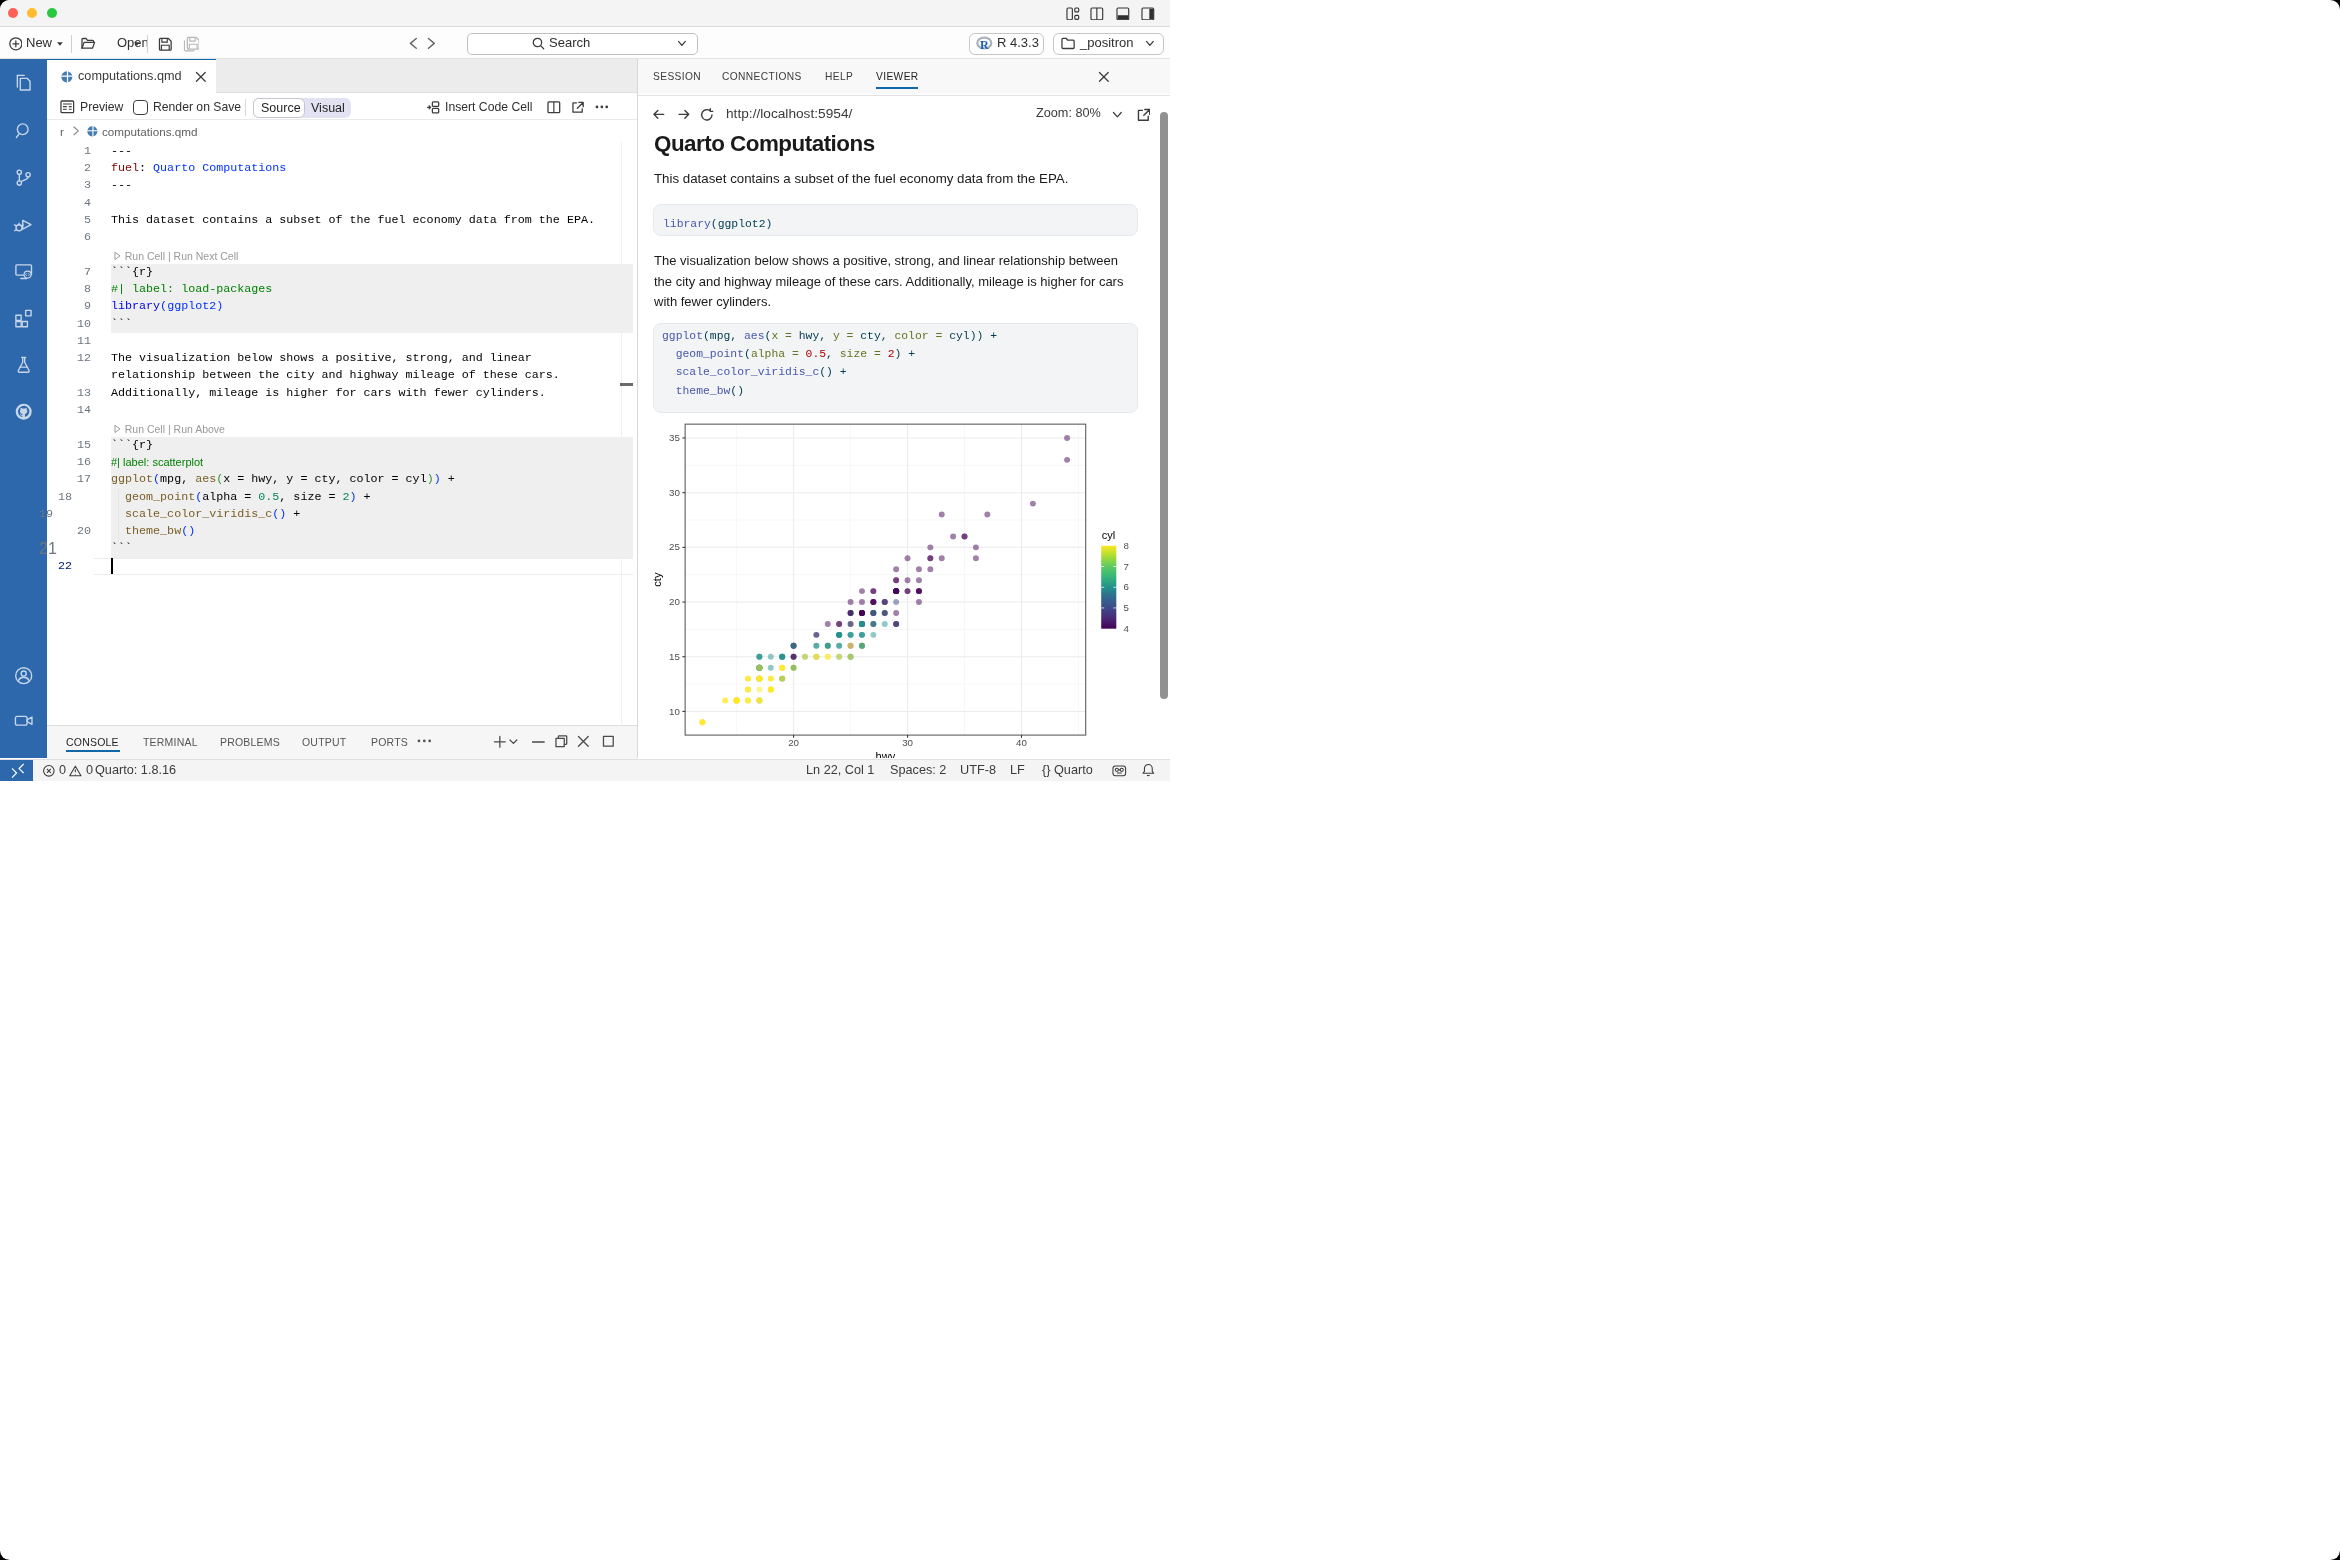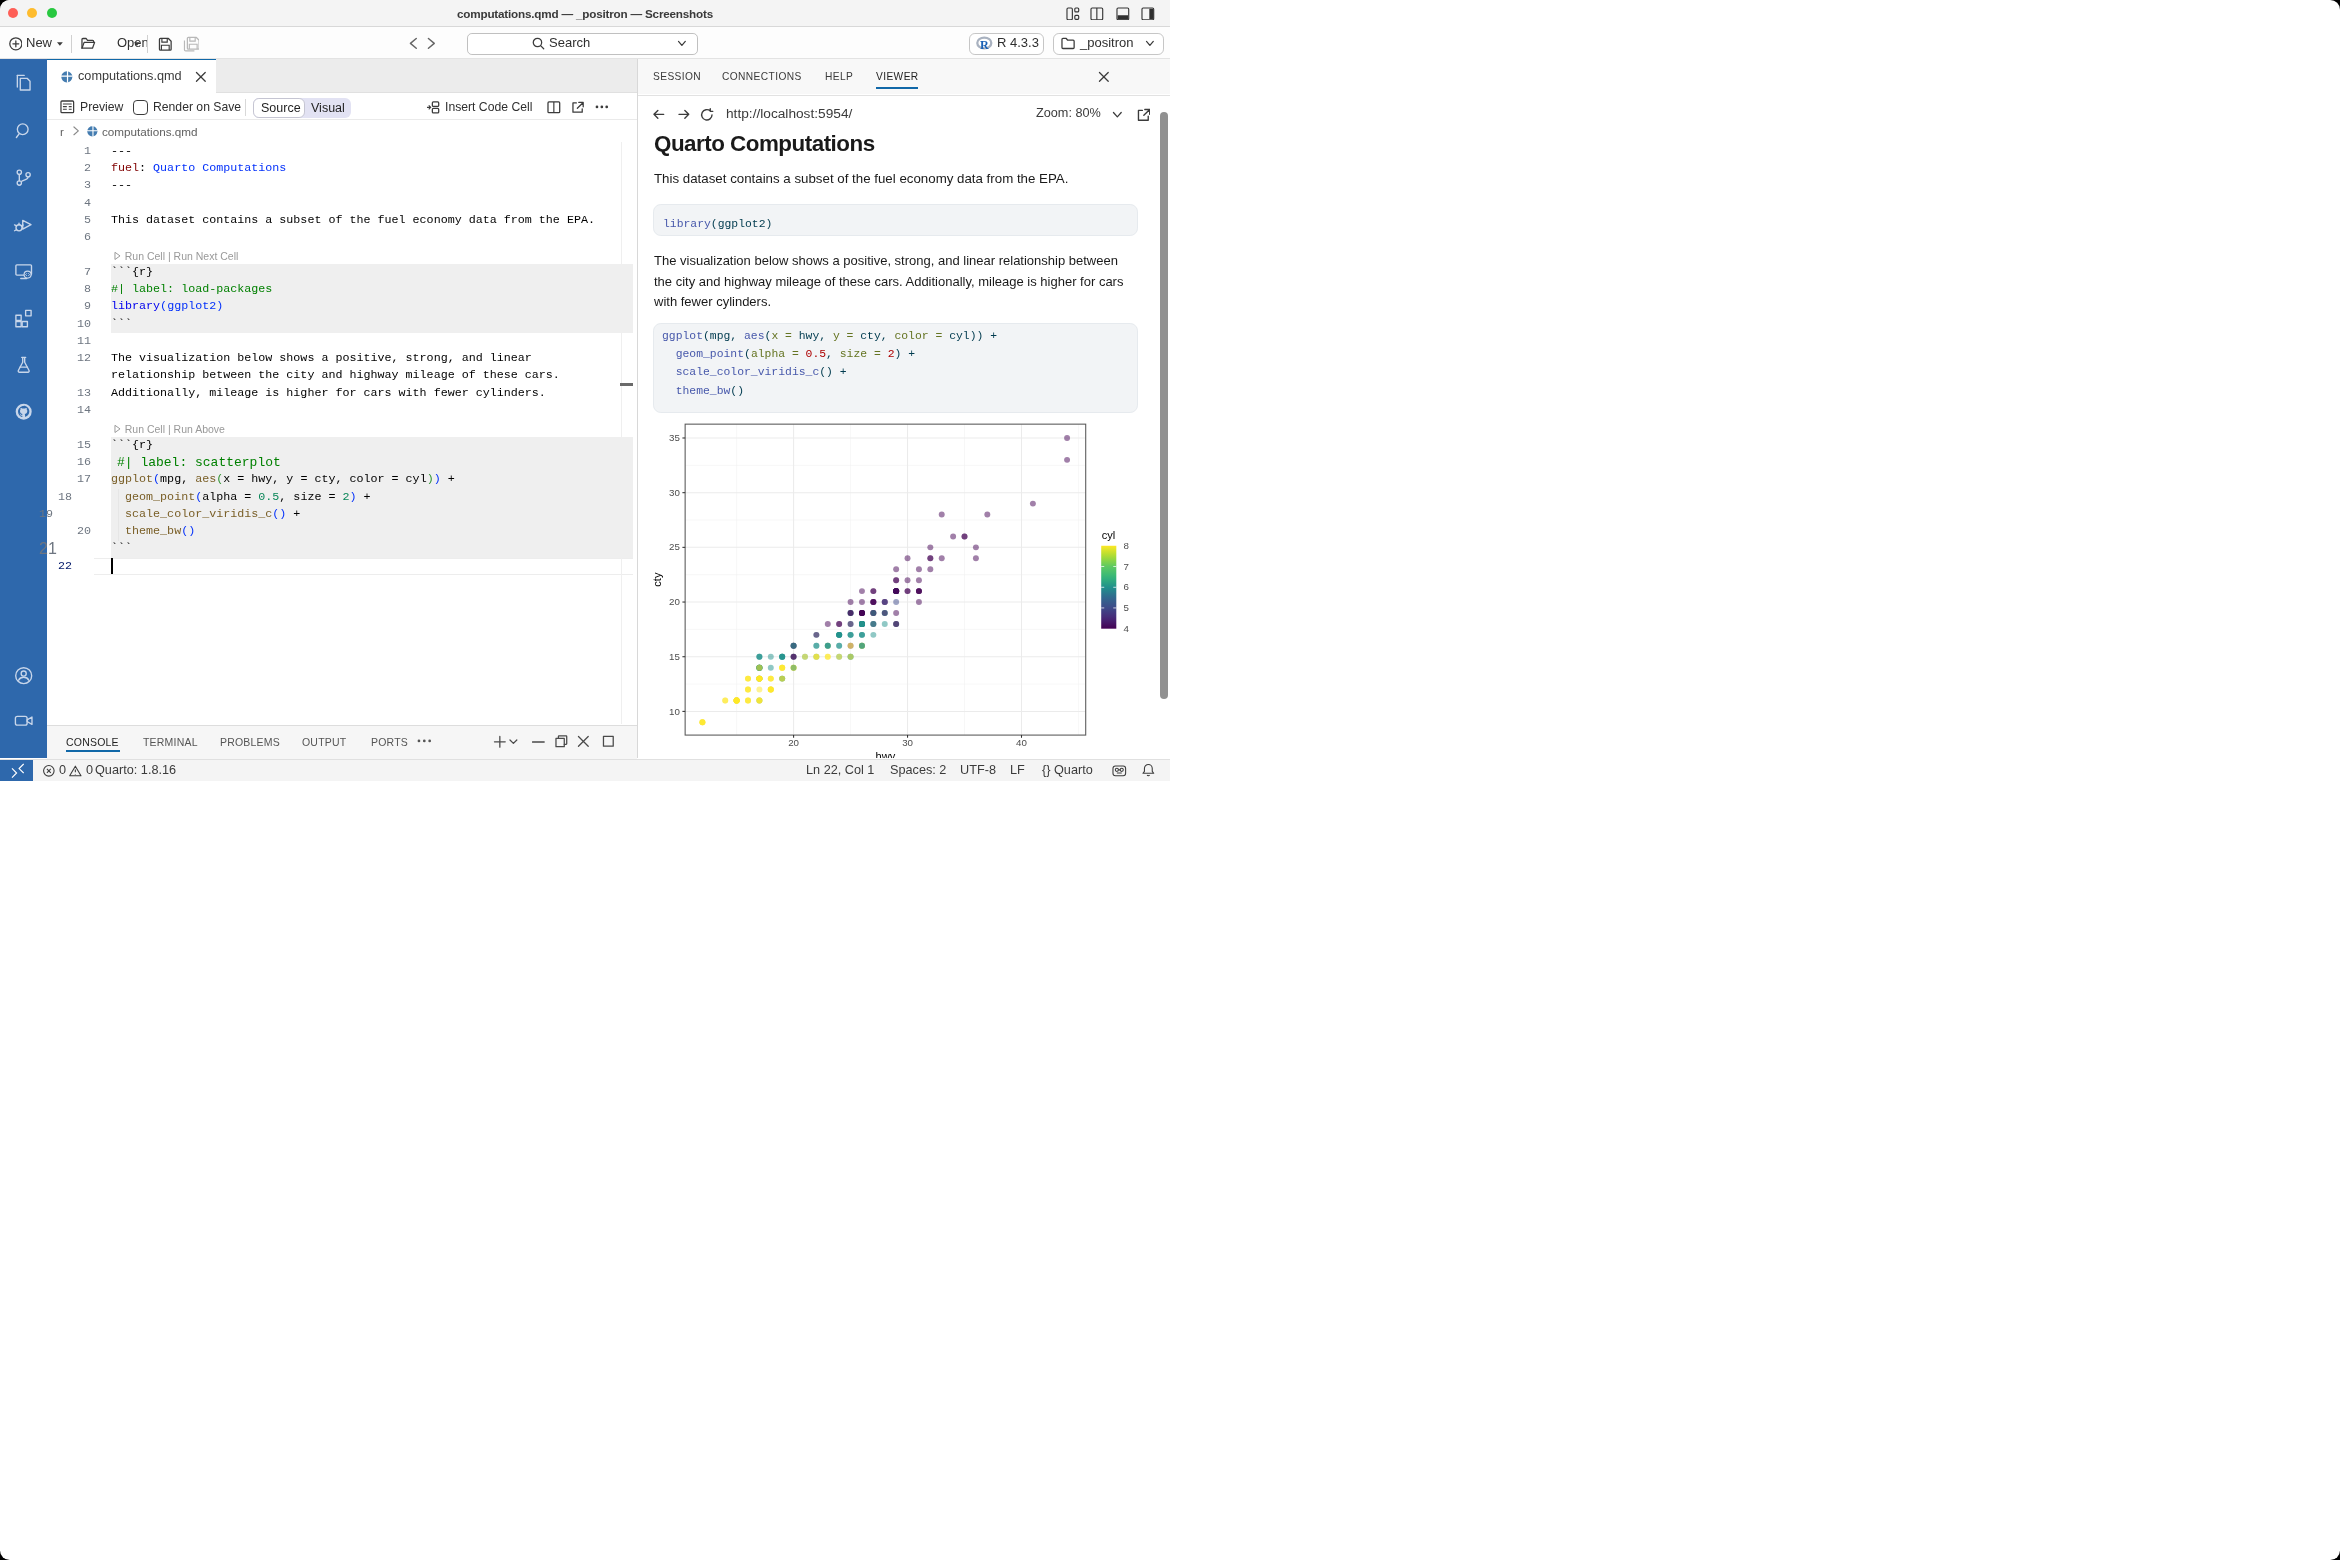--- a/index.html
+++ b/index.html
@@ -8,21 +8,20 @@
 .tsep { position:absolute; top:35px; width:1px; height:17.6px; background:#d0d0d0; }
 .elbl { position:absolute; top:94px; height:26px; line-height:26px; font-size:12.2px; color:#2f2f2f; }
 .slbl { position:absolute; top:760px; height:20.5px; line-height:20.5px; font-size:12.7px; color:#3b3b3b; }
 </style></head><body>
 <div id="win">
 
 <div style="position:absolute;left:0;top:0;width:1170px;height:27px;background:#f4f4f4;border-bottom:1px solid #d8d8d8;box-sizing:border-box"></div>
 <div style="position:absolute;left:8px;top:8px;width:10.2px;height:10.2px;border-radius:50%;background:#fe5f57"></div>
 <div style="position:absolute;left:27px;top:8px;width:10.2px;height:10.2px;border-radius:50%;background:#febc2e"></div>
 <div style="position:absolute;left:47px;top:8px;width:10.2px;height:10.2px;border-radius:50%;background:#28c840"></div>
-<div style="position:absolute;left:0;top:0;width:1170px;height:27px;text-align:center;line-height:27px;font-size:11.7px;font-weight:bold;letter-spacing:-0.2px;color:#3a3a3a">computations.qmd — _positron — Screenshots</div>
 <svg style="position:absolute;left:1066px;top:6.8px" width="13.7" height="13.7" viewBox="0 0 14 14">
       <rect x="1" y="1" width="5.5" height="12" rx="1.2" fill="none" stroke="#333" stroke-width="1.15" stroke-linejoin="round"></rect>
       <rect x="9" y="1" width="4" height="4" rx="1" fill="none" stroke="#333" stroke-width="1.15" stroke-linejoin="round"></rect>
       <rect x="9" y="8.6" width="4" height="4" rx="1" fill="none" stroke="#333" stroke-width="1.15" stroke-linejoin="round"></rect>
     </svg>
 <svg style="position:absolute;left:1090px;top:6.8px" width="13.7" height="13.7" viewBox="0 0 14 14">
       <rect x="1" y="1" width="12" height="12" rx="1.2" fill="none" stroke="#333" stroke-width="1.15" stroke-linejoin="round"></rect>
       <line x1="7" y1="1" x2="7" y2="13" stroke="#333" stroke-width="1.15"></line>
     </svg>
 <svg style="position:absolute;left:1116px;top:6.8px" width="13.7" height="13.7" viewBox="0 0 14 14">
@@ -227,21 +226,21 @@
 <div style="position:absolute;left:111px;top:367px;height:17.3px;line-height:17.3px;white-space:pre;color:#000;font-family:'Liberation Mono',monospace;font-size:11.7px">relationship between the city and highway mileage of these cars.</div>
 <div style="position:absolute;left:39px;top:385px;width:52px;height:17.3px;line-height:17.3px;text-align:right;color:#6e7681;font-family:'Liberation Mono',monospace;font-size:11.7px">13</div>
 <div style="position:absolute;left:111px;top:385px;height:17.3px;line-height:17.3px;white-space:pre;color:#000;font-family:'Liberation Mono',monospace;font-size:11.7px">Additionally, mileage is higher for cars with fewer cylinders.</div>
 <div style="position:absolute;left:39px;top:402px;width:52px;height:17.3px;line-height:17.3px;text-align:right;color:#6e7681;font-family:'Liberation Mono',monospace;font-size:11.7px">14</div>
 <div style="position:absolute;left:113px;top:421px;height:17.3px;line-height:17.3px;color:#999;font-family:'Liberation Sans',sans-serif;font-size:10.5px"><svg width="8.8" height="9.8" viewBox="0 0 9 10" style="vertical-align:-1px">
         <path d="M2 1.3 L7.2 5 L2 8.7 Z" fill="none" stroke="#9a9a9a" stroke-width="1"></path>
       </svg>&nbsp;Run Cell | Run Above</div>
 <div style="position:absolute;left:39px;top:437px;width:52px;height:17.3px;line-height:17.3px;text-align:right;color:#6e7681;font-family:'Liberation Mono',monospace;font-size:11.7px">15</div>
 <div style="position:absolute;left:111px;top:437px;height:17.3px;line-height:17.3px;white-space:pre;color:#000;font-family:'Liberation Mono',monospace;font-size:11.7px">```{r}</div>
 <div style="position:absolute;left:39px;top:454px;width:52px;height:17.3px;line-height:17.3px;text-align:right;color:#6e7681;font-family:'Liberation Mono',monospace;font-size:11.7px">16</div>
-<div style="position:absolute;left:117px;top:454px;height:17.3px;line-height:17.3px;white-space:pre;color:#000;font-family:Liberation Mono, monospace;font-size:13px"><span style="color:#008000">#| label: scatterplot</span></div>
+<div style="position:absolute;left:111px;top:454px;height:17.3px;line-height:17.3px;white-space:pre;color:#000;font-family:Liberation Sans, sans-serif;font-size:11px"><span style="color:#008000">#| label: scatterplot</span></div>
 <div style="position:absolute;left:39px;top:471px;width:52px;height:17.3px;line-height:17.3px;text-align:right;color:#6e7681;font-family:'Liberation Mono',monospace;font-size:11.7px">17</div>
 <div style="position:absolute;left:111px;top:471px;height:17.3px;line-height:17.3px;white-space:pre;color:#000;font-family:'Liberation Mono',monospace;font-size:11.7px"><span style="color:#795E26">ggplot</span><span style="color:#0431fa">(</span>mpg, <span style="color:#795E26">aes</span><span style="color:#319331">(</span>x = hwy, y = cty, color = cyl<span style="color:#319331">)</span><span style="color:#0431fa">)</span> +</div>
 <div style="position:absolute;left:39px;top:489px;width:52px;height:17.3px;line-height:17.3px;text-align:center;color:#6e7681;font-family:'Liberation Mono',monospace;font-size:11.7px">18</div>
 <div style="position:absolute;left:111px;top:489px;height:17.3px;line-height:17.3px;white-space:pre;color:#000;font-family:'Liberation Mono',monospace;font-size:11.7px">  <span style="color:#795E26">geom_point</span><span style="color:#0431fa">(</span>alpha = <span style="color:#098658">0.5</span>, size = <span style="color:#098658">2</span><span style="color:#0431fa">)</span> +</div>
 <div style="position:absolute;left:39px;top:506px;width:52px;height:17.3px;line-height:17.3px;text-align:left;color:#6e7681;font-family:'Liberation Mono',monospace;font-size:11.7px">19</div>
 <div style="position:absolute;left:111px;top:506px;height:17.3px;line-height:17.3px;white-space:pre;color:#000;font-family:'Liberation Mono',monospace;font-size:11.7px">  <span style="color:#795E26">scale_color_viridis_c</span><span style="color:#0431fa">(</span><span style="color:#0431fa">)</span> +</div>
 <div style="position:absolute;left:39px;top:523px;width:52px;height:17.3px;line-height:17.3px;text-align:right;color:#6e7681;font-family:'Liberation Mono',monospace;font-size:11.7px">20</div>
 <div style="position:absolute;left:111px;top:523px;height:17.3px;line-height:17.3px;white-space:pre;color:#000;font-family:'Liberation Mono',monospace;font-size:11.7px">  <span style="color:#795E26">theme_bw</span><span style="color:#0431fa">(</span><span style="color:#0431fa">)</span></div>
 <div style="position:absolute;left:39px;top:540px;width:52px;height:17.3px;line-height:17.3px;text-align:left;color:#6e7681;font-family:Liberation Sans, sans-serif;font-size:16px">21</div>
 <div style="position:absolute;left:111px;top:540px;height:17.3px;line-height:17.3px;white-space:pre;color:#000;font-family:'Liberation Mono',monospace;font-size:11.7px">```</div>

